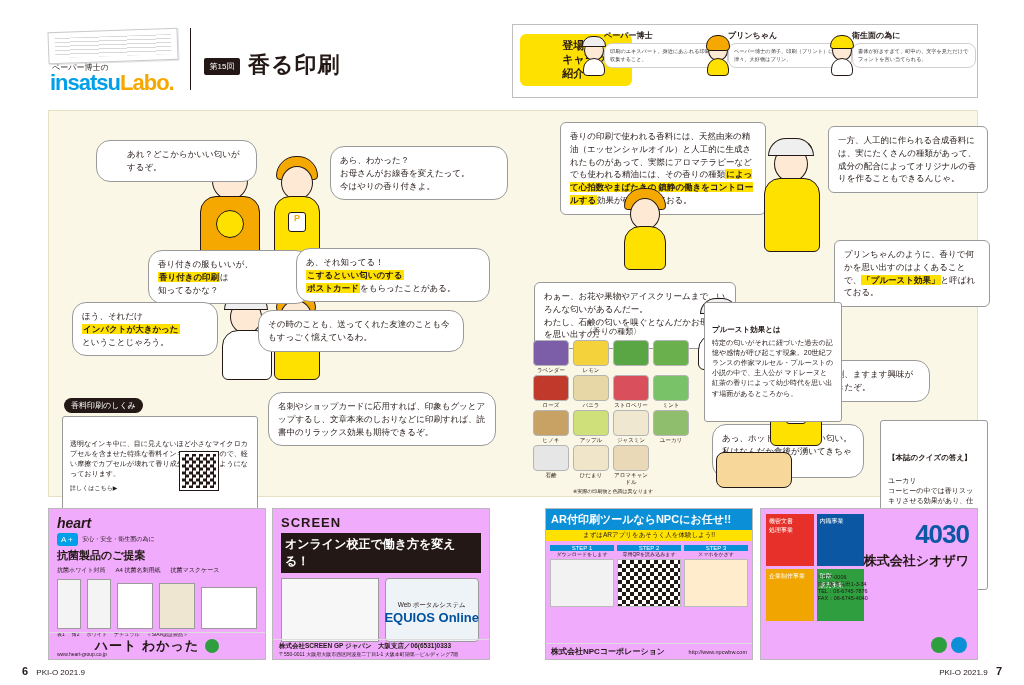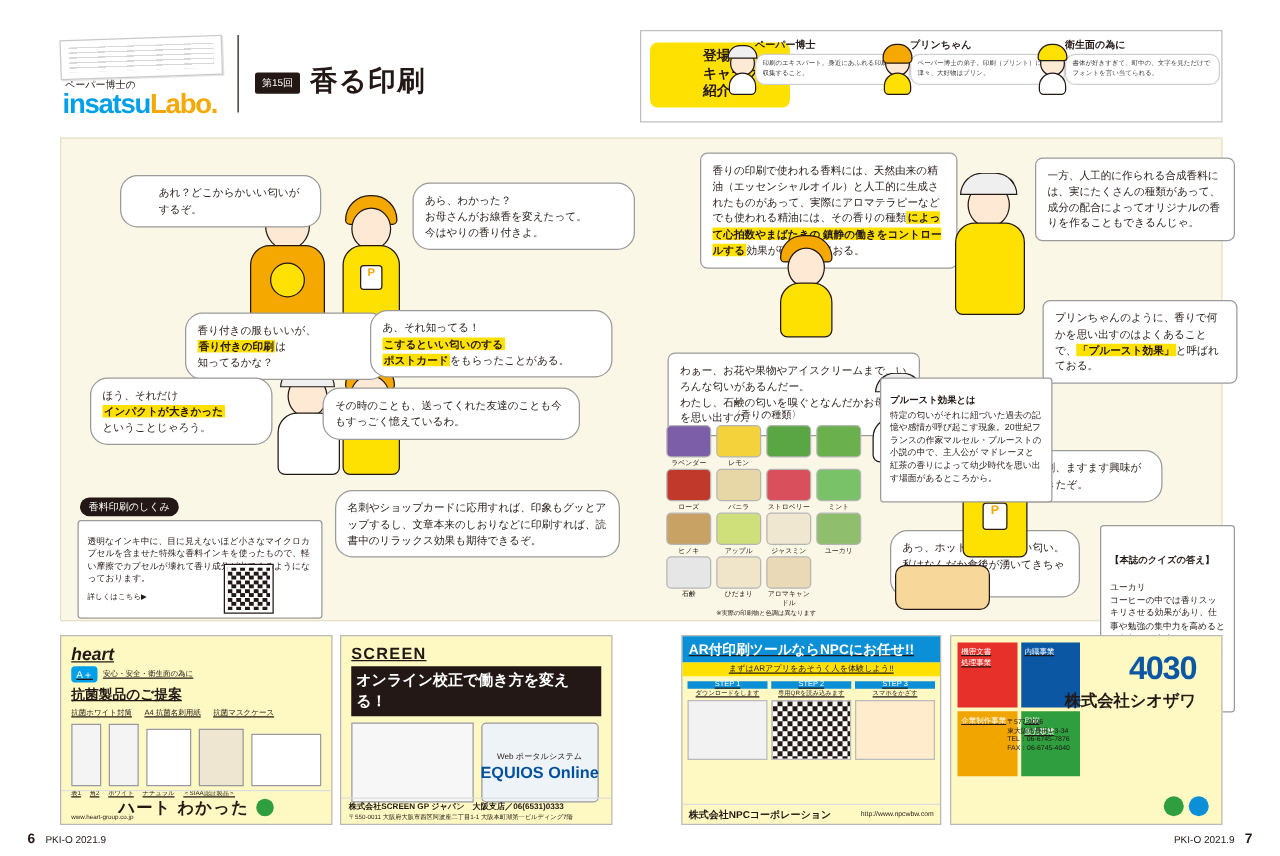--- a/index.html
+++ b/index.html
@@ -43,38 +43,38 @@
   .char .cname{font-size:8px;font-weight:bold;margin-bottom:2px;}
   .c1{left:604px;}.c2{left:728px;}.c3{left:852px;}
   
   .panel{position:absolute;left:48px;top:110px;width:928px;height:385px;background:#fbf7e6;border:1px solid #e6e0c4;}
   
   .bub{position:absolute;background:#fff;border:1px solid #9a9a9a;border-radius:14px;padding:7px 9px;
        font-size:8.5px;line-height:1.5;color:#231815;}
   .bub.sq{border-radius:6px;}
   .mark-b{background:#ffe100;font-weight:bold;padding:0 1px;}
   .label-dark{position:absolute;background:#231815;color:#fff;font-size:8px;padding:2px 7px;border-radius:9px;}
-  .note{position:absolute;border:1px solid #9a9a9a;background:#fff;font-size:7px;line-height:1.45;padding:12px 7px;border-radius:3px;color:#231815;}
+  .note{position:absolute;border:1px solid #9a9a9a;background:#fff;font-size:7px;line-height:1.45;padding:22px 7px;border-radius:3px;color:#231815;}
   .ttl-note{font-weight:bold;font-size:7.5px;display:block;margin-bottom:2px;}
   
   .samples{position:absolute;left:533px;top:326px;width:160px;}
   .samples .hdr{font-size:8px;text-align:center;margin-bottom:3px;}
   .srow{display:flex;gap:4px;margin-bottom:1px;}
   .scell{width:36px;text-align:center;}
   .sdot{width:34px;height:24px;border-radius:4px;border:1px solid #b5b5b5;background:#ddd;}
   .scap{font-size:5.5px;margin-top:1px;}
   .sfoot{font-size:5px;text-align:center;margin-top:2px;line-height:1.3;}
   
   .person{position:absolute;}
   .head{border-radius:50%;background:#fde9d4;border:1.3px solid #231815;}
   .body-sh{position:absolute;border:1.3px solid #231815;border-radius:16px 16px 6px 6px;}
   .qr{position:absolute;width:34px;height:34px;background:
      repeating-conic-gradient(#231815 0% 25%, #fff 0% 50%) 0/7px 7px;border:2px solid #fff;outline:1px solid #231815;}
   
-  .ad{position:absolute;top:508px;height:150px;border:1px solid #b9b9b9;background:#fef9c3;text-decoration:underline;}
+  .ad{position:absolute;top:508px;height:150px;border:1px solid #b9b9b9;background:#f0abfc;}
   .ad1{left:48px;width:216px;}
   .ad2{left:272px;width:216px;}
   .ad3{left:545px;width:206px;}
   .ad4{left:760px;width:216px;}
   .foot{position:absolute;bottom:8px;font-size:8px;color:#231815;}
   .foot-l{left:22px;}
   .foot-r{right:22px;}
   .pg{font-size:11px;font-weight:bold;}
 </style>
 </head>
@@ -382,21 +382,21 @@
 
   <div class="ad ad4">
     <div style="display:grid;grid-template-columns:1fr 1fr;gap:3px;padding:5px;width:108px;box-sizing:border-box;">
       <div style="background:#e8302a;color:#fff;font-size:6px;height:46px;padding:3px;white-space:pre-line;">機密文書
 処理事業</div>
       <div style="background:#0b57a4;color:#fff;font-size:6px;height:46px;padding:3px;white-space:pre-line;">内職事業</div>
       <div style="background:#f0a500;color:#fff;font-size:6px;height:46px;padding:3px;white-space:pre-line;">企業制作事業</div>
       <div style="background:#2e9e3e;color:#fff;font-size:6px;height:46px;padding:3px;white-space:pre-line;">印刷
 販売事業</div>
     </div>
-    <div style="position:absolute;right:20px;top:10px;text-align:right;">
+    <div style="position:absolute;right:8px;top:10px;text-align:right;">
       <div style="font-size:26px;font-weight:bold;color:#0b57a4;letter-spacing:-1px;">4030</div>
       <div style="font-size:13px;font-weight:bold;margin-top:2px;padding-left:46px;">株式会社シオザワ</div>
       <div style="font-size:5.5px;margin-top:4px;white-space:pre-line;text-align:left;">〒577-0006
 東大阪市長田1-3-34</div>
       <div style="font-size:5.5px;text-align:left;">TEL：06-6745-7876</div>
       <div style="font-size:5.5px;text-align:left;">FAX：06-6745-4040</div>
     </div>
     <div style="position:absolute;right:10px;bottom:6px;display:flex;gap:4px;">
       <span style="width:16px;height:16px;border-radius:50%;background:#2e9e3e;"></span>
       <span style="width:16px;height:16px;border-radius:50%;background:#0b8fd6;"></span>

